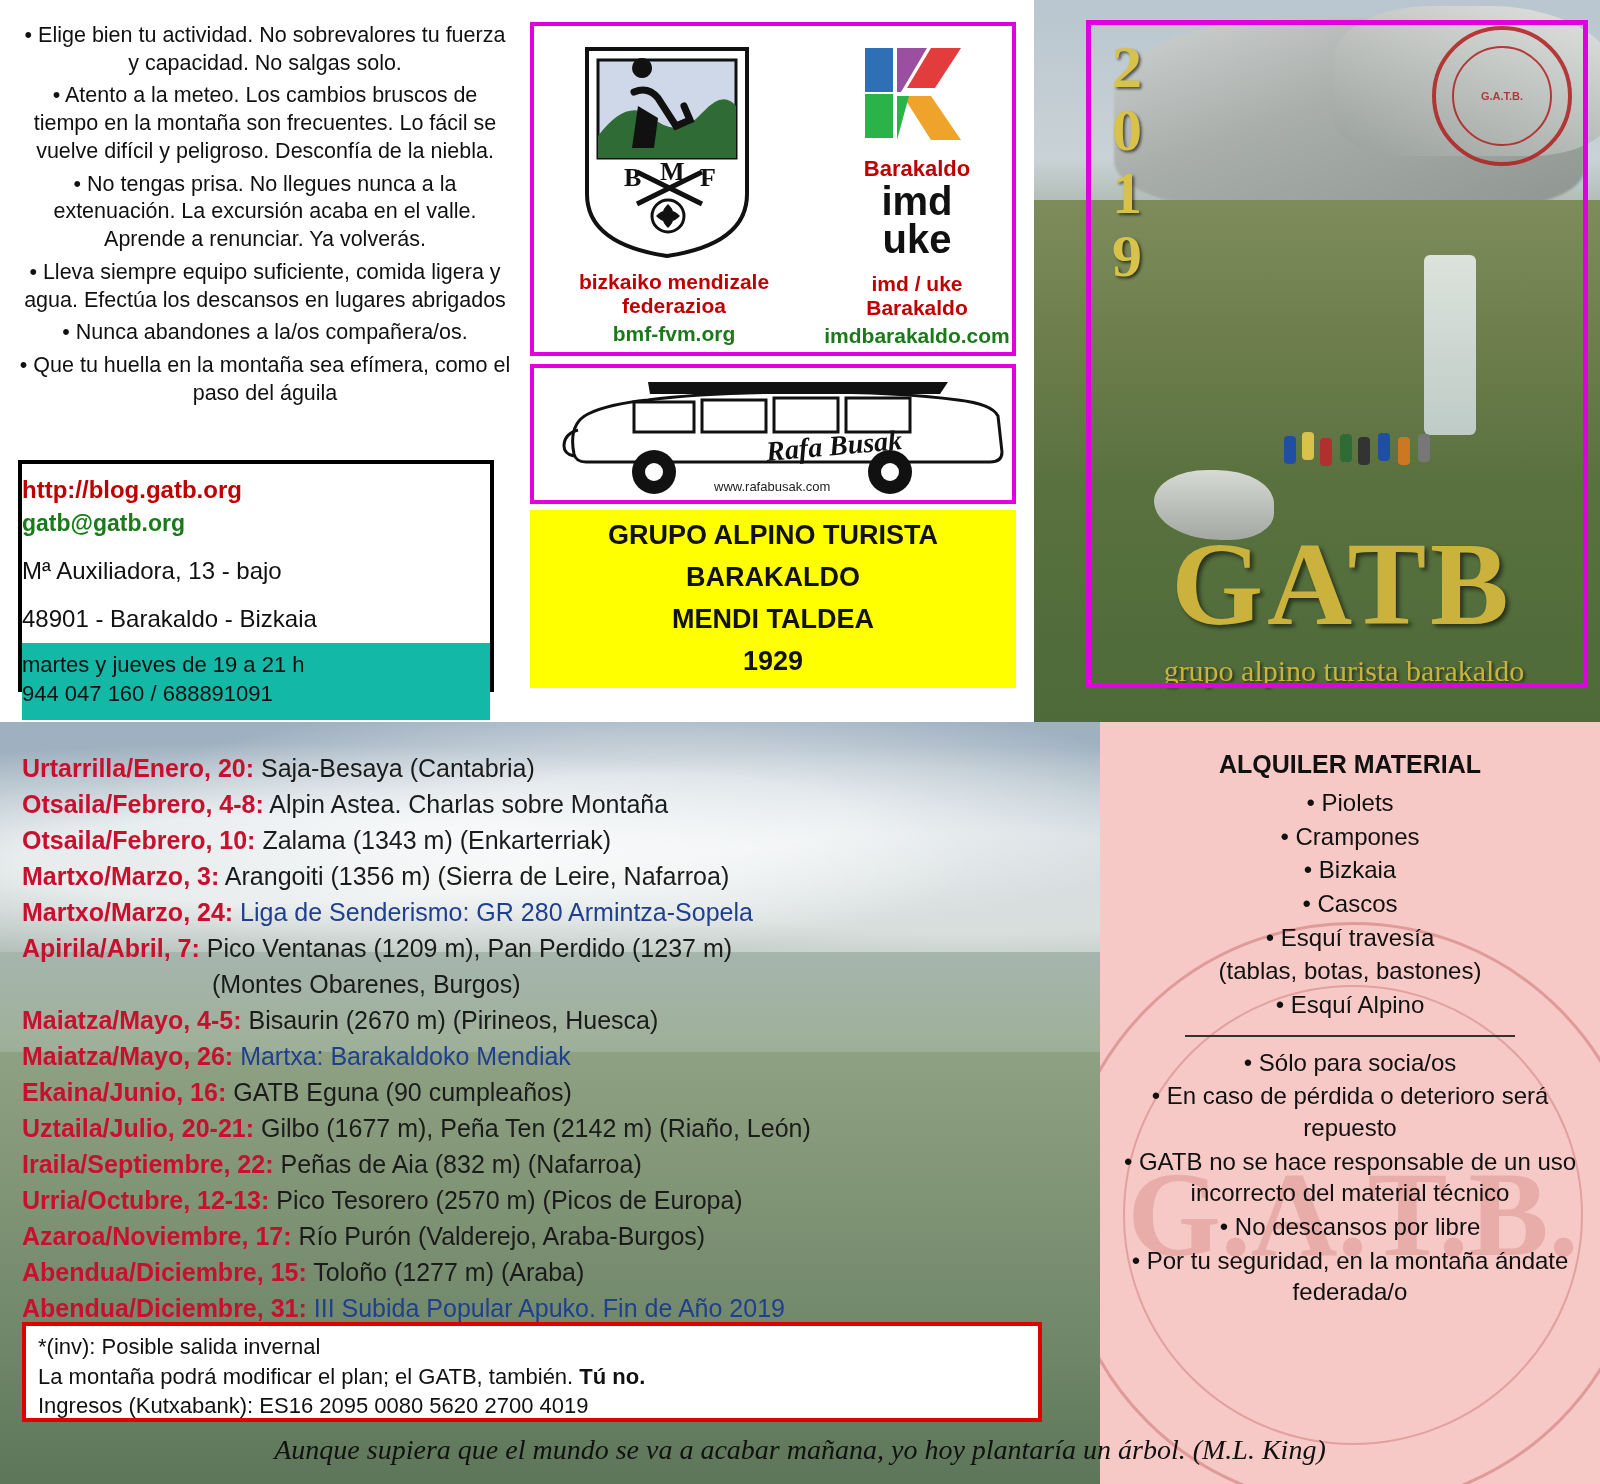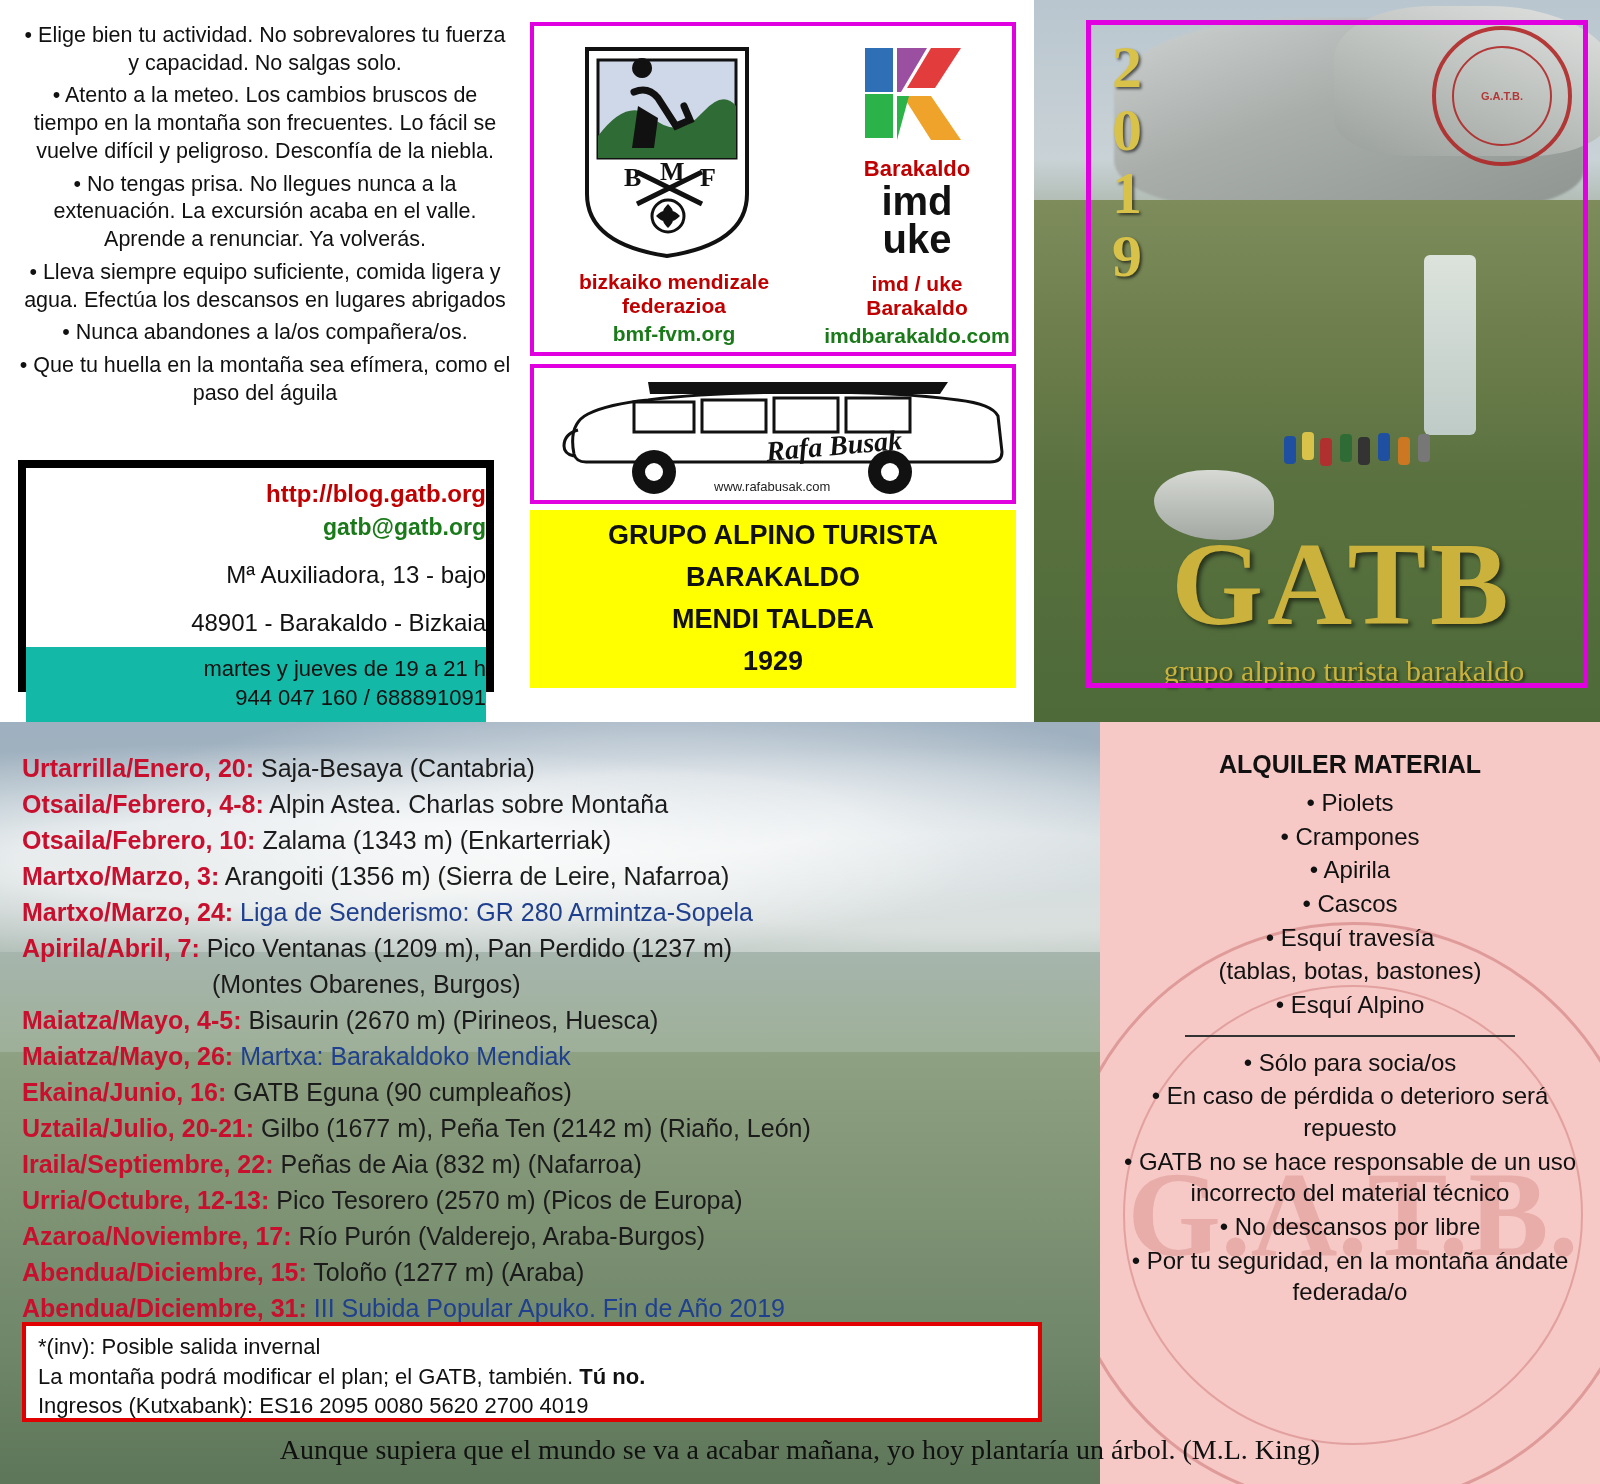--- a/index.html
+++ b/index.html
@@ -16,22 +16,22 @@
   .top{position:absolute;left:0;top:0;width:1600px;height:722px;}
 
   
   .tips{
     position:absolute;left:18px;top:22px;width:494px;
     font-size:21.5px;line-height:1.29;color:#111;text-align:center;
   }
   .tips p{margin:0 0 5px 0;}
   .contact-box{
     position:absolute;left:18px;top:460px;width:476px;height:232px;
-    border:8px solid #000000;box-sizing:border-box;background:#fff;
-    text-align:right;
+    border:4px solid #000000;box-sizing:border-box;background:#fff;
+    text-align:left;
   }
   .contact-box .url{color:#c00000;font-weight:bold;font-size:24px;margin-top:12px;}
   .contact-box .mail{color:#1a7a1a;font-weight:bold;font-size:23px;margin-top:6px;}
   .contact-box .addr{color:#111;font-size:24px;margin-top:20px;}
   .contact-box .yellow{
     background:#14b8a6;margin-top:10px;padding:6px 0 10px 0;font-size:22px;color:#111;
   }
   .contact-box .yellow div{margin:3px 0;}
 
   
@@ -162,21 +162,21 @@
   .cal .blue{color:#1f3f8f;}
   .cal-cont{padding-left:190px;}
   .note-box{
     position:absolute;left:22px;top:600px;width:1020px;height:100px;
     border:4px solid #e00000;box-sizing:border-box;background:#fff;
     padding:6px 12px;font-size:22px;line-height:1.35;color:#111;
   }
   .note-box b{font-weight:bold;}
   .quote{
     position:absolute;left:0;top:712px;width:1600px;text-align:center;
-    font-family:"Liberation Serif",serif;font-size:28px;color:#111;
+    font-family:"Liberation Serif",serif;font-style:italic;font-size:28px;color:#111;
   }
   .bottom-right{
     position:absolute;left:1100px;top:0;width:500px;height:762px;
     background:#f6c9c6;overflow:hidden;
   }
   .watermark{
     position:absolute;left:-40px;top:200px;width:580px;height:580px;
     border:3px solid rgba(180,70,70,.35);border-radius:50%;
     color:rgba(180,70,70,.3);
   }
@@ -363,21 +363,21 @@
     </div>
 
     <div class="bottom-right">
       <div class="watermark">
         <div class="wm-inner">G.A.T.B.</div>
       </div>
       <div class="rent">
         <h3>ALQUILER MATERIAL</h3>
         <p>• Piolets</p>
         <p>• Crampones</p>
-        <p>• Apirila</p>
+        <p>• Bizkaia</p>
         <p>• Cascos</p>
         <p>• Esquí travesía</p>
         <p>(tablas, botas, bastones)</p>
         <p>• Esquí Alpino</p>
         <div class="hr"></div>
         <p>• Sólo para socia/os</p>
         <p>• En caso de pérdida o deterioro será repuesto</p>
         <p>• GATB no se hace responsable de un uso incorrecto del material técnico</p>
         <p>• No descansos por libre</p>
         <p>• Por tu seguridad, en la montaña ándate federada/o</p>

